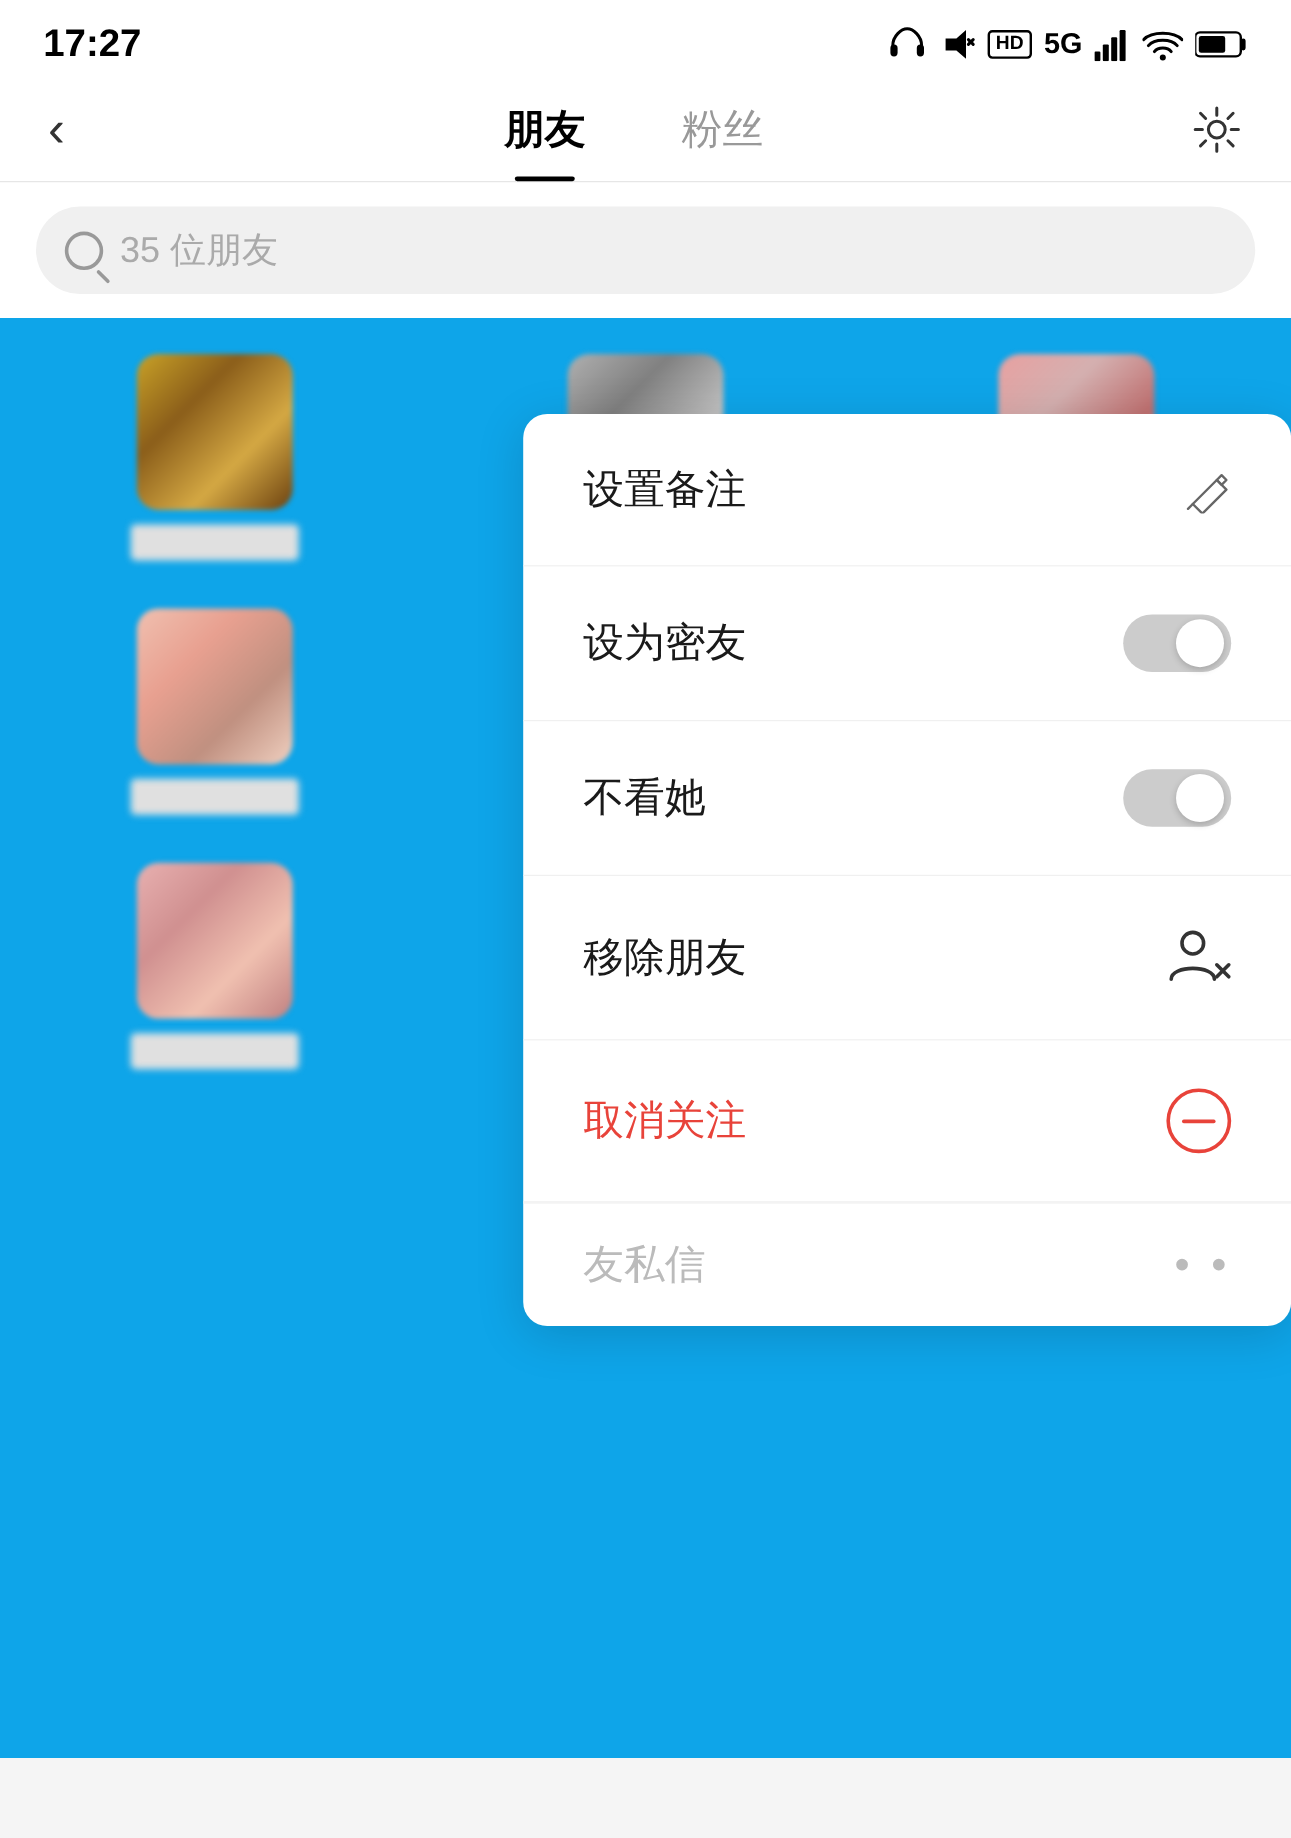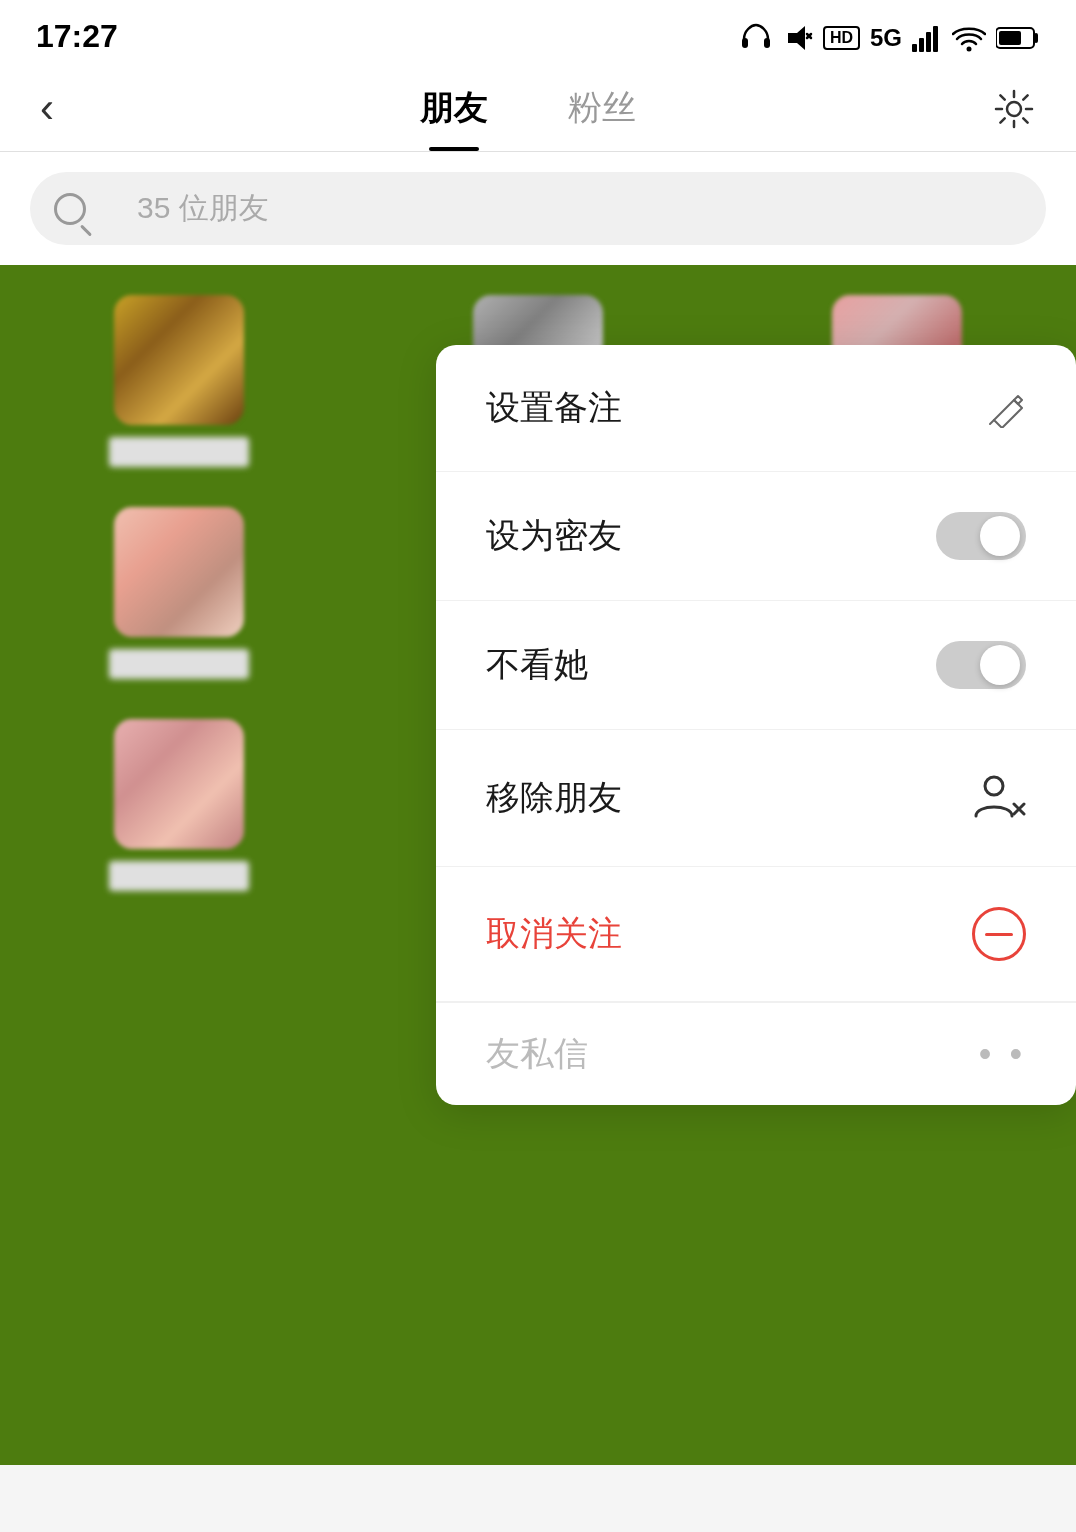--- a/index.html
+++ b/index.html
@@ -11,21 +11,21 @@
       background: #f5f5f5;
       font-family: -apple-system, "PingFang SC", "Microsoft YaHei", sans-serif;
       position: relative;
       overflow: hidden;
     }
 
     
     .status-bar {
       display: flex;
       justify-content: space-between;
-      align-items: flex-end;
+      align-items: center;
       padding: 18px 36px 10px 36px;
       background: #fff;
     }
     .status-time {
       font-size: 32px;
       font-weight: 600;
       color: #000;
     }
     .status-icons {
       display: flex;
@@ -112,27 +112,26 @@
       right: -10px;
       width: 14px;
       height: 3px;
       background: #999;
       transform: rotate(45deg);
       border-radius: 2px;
     }
     .search-placeholder {
       font-size: 30px;
       color: #aaa;
-      margin-left: 37px;
     }
 
     
     .main-content {
       position: relative;
-      background: #4d7c0f;
+      background: #0ea5e9;
       min-height: 1200px;
     }
 
     
     .dropdown-menu {
       position: absolute;
       top: 80px;
       right: 0;
       width: 640px;
       background: #fff;

